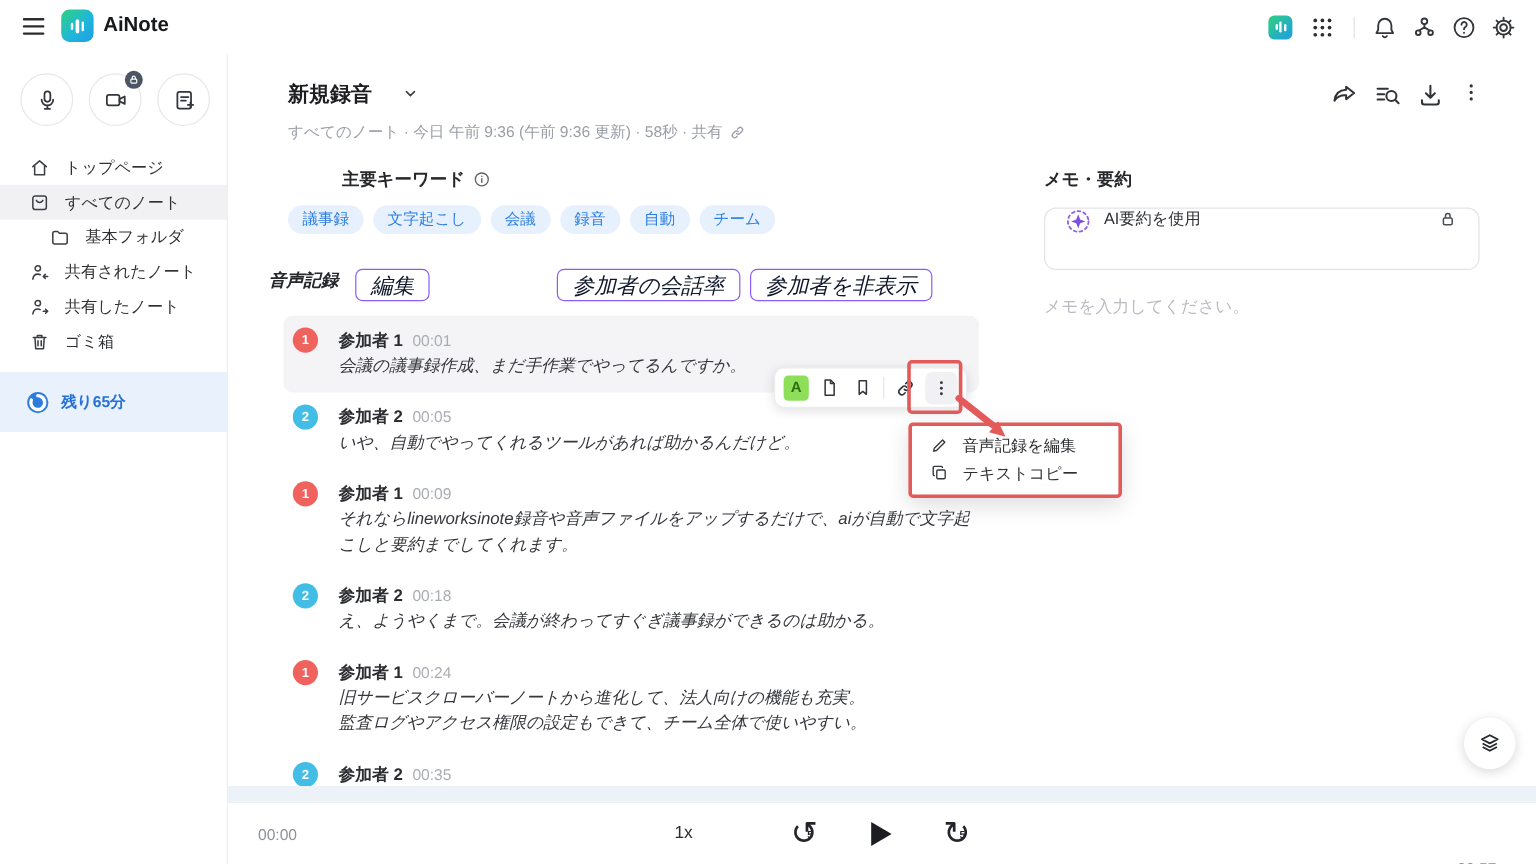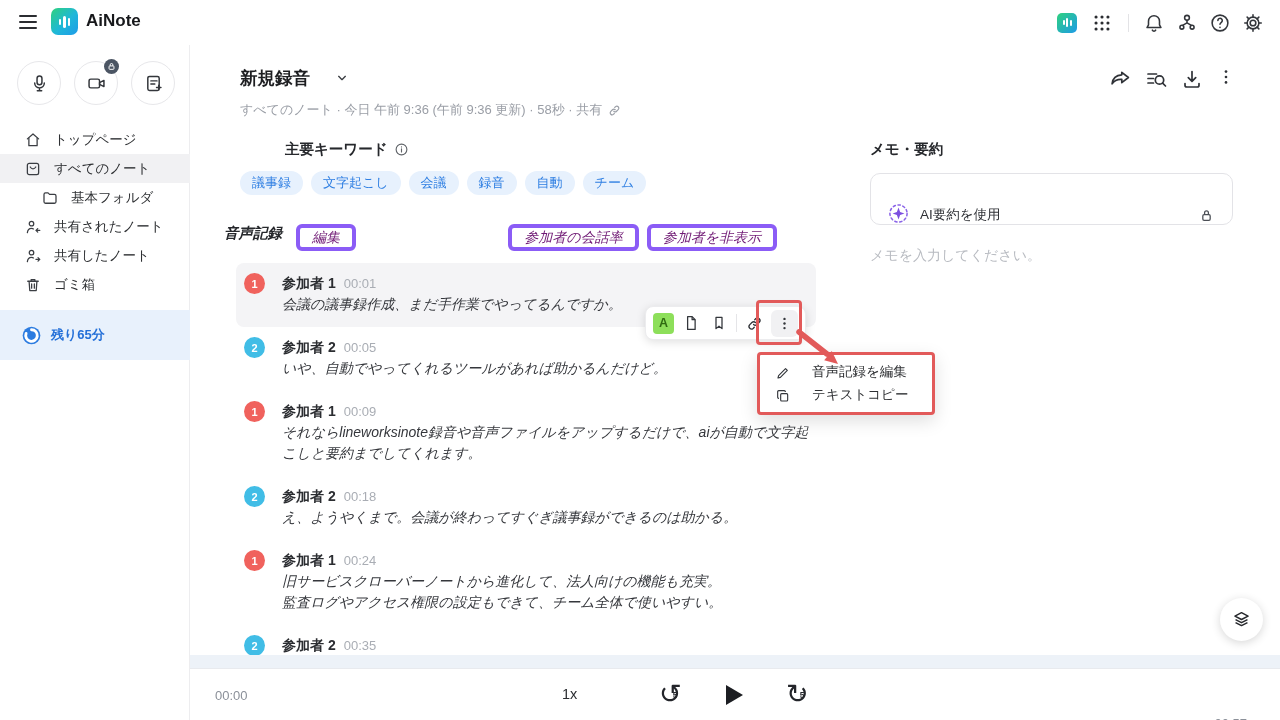--- a/index.html
+++ b/index.html
@@ -54,22 +54,22 @@
   
   .kw-head { position:absolute; left:240px; top:140px; display:flex; align-items:center; gap:6px;
     font-size:14.5px; font-weight:bold; color:#26282c;margin-left:45px; }
   .tags { position:absolute; left:240px; top:171px; display:flex; gap:8px; }
   .tag { height:24px; padding:0 12px; border-radius:13px; background:#e7f1fd; color:#2d7ee2;
     font-size:13px; display:flex; align-items:center; cursor:pointer; }
 
   
   .tr-head { position:absolute; left:224px; top:224px; width:553px; display:flex; align-items:flex-start;font-style:italic; }
   .tr-title { font-size:14.5px; font-weight:bold; color:#26282c; }
-  .btn { height:27px; padding:0 12px; background:#fff; border:4px solid #8b5cf6; border-radius:6px;
-    font-size:14px; color:#701a75; display:flex; align-items:center; cursor:pointer; }
+  .btn { height:27px; padding:0 12px; background:#fff; border:1px solid #8b5cf6; border-radius:6px;
+    font-size:18px; color:#0f172a; display:flex; align-items:center; cursor:pointer; }
   .edit-btn { margin-left:14px; }
   .tr-head .right { margin-left:auto; display:flex; gap:8px; }
   #transcript { position:absolute; left:236px; top:263px; width:580px; height:392px; overflow:hidden; }
   .t-row { position:relative; padding:10px 0 12px 46px; border-radius:8px; }
   .t-row.highlight { background:#f4f4f6; }
   .avatar { position:absolute; left:8px; top:10px; width:21px; height:21px; border-radius:50%;
     color:#fff; font-size:11px; font-weight:bold; display:flex; align-items:center; justify-content:center; }
   .t-name-line { height:21px; display:flex; align-items:center; gap:8px; }
   .speaker { font-size:14px; font-weight:bold; color:#2b2d31; }
   .t-time { font-size:13px; color:#a9adb4; }
@@ -85,26 +85,26 @@
   .ht-divider { width:1px; height:18px; background:#e5e5e8; }
   .kebab-btn { width:27px; height:27px; border-radius:6px; background:#f1f1f3;
     display:flex; align-items:center; justify-content:center; cursor:pointer; }
   .anno-box { position:absolute; left:756px; top:300px; width:46px; height:45px;
     border:3px solid #e25a5a; border-radius:4px; z-index:12; pointer-events:none; }
   .anno-arrow { position:absolute; left:794px; top:328px; z-index:12; pointer-events:none; }
   .ctx-menu { position:absolute; left:757px; top:352px; width:178px; height:63px;
     background:#fff; border:3px solid #e25a5a; border-radius:4px;
     box-shadow:0 6px 18px rgba(0,0,0,.13); z-index:11;
     display:flex; flex-direction:column; justify-content:space-evenly; padding:2px 0; }
-  .ctx-item { display:flex; align-items:flex-end; gap:21px; padding:0 15px; font-size:13.5px; color:#2e3033; cursor:pointer; }
+  .ctx-item { display:flex; align-items:flex-start; gap:11px; padding:0 15px; font-size:13.5px; color:#2e3033; cursor:pointer; }
 
   
   .memo-title { position:absolute; left:870px; top:140px; font-size:14.5px; font-weight:bold; color:#26282c; }
   .ai-card { position:absolute; left:870px; top:173px; width:363px; height:52px; background:#fff;
-    border:1px solid #e3e3e7; border-radius:10px; display:flex; align-items:flex-end; padding:0 17px; cursor:pointer; }
+    border:1px solid #e3e3e7; border-radius:10px; display:flex; align-items:flex-start; padding:0 17px; cursor:pointer; }
   .ai-label { margin-left:11px; font-size:13.5px; color:#2f3136; }
   .ai-card .lock { margin-left:auto; }
   .memo-ph { position:absolute; left:870px; top:247px; font-size:14px; color:#b8bbc1; cursor:text; }
 
   
   .fab { position:absolute; left:1220px; top:598px; width:43px; height:43px; border-radius:50%;
     background:#fff; box-shadow:0 2px 10px rgba(0,0,0,.16); display:flex; align-items:center; justify-content:center;
     cursor:pointer; z-index:15; }
 
   

